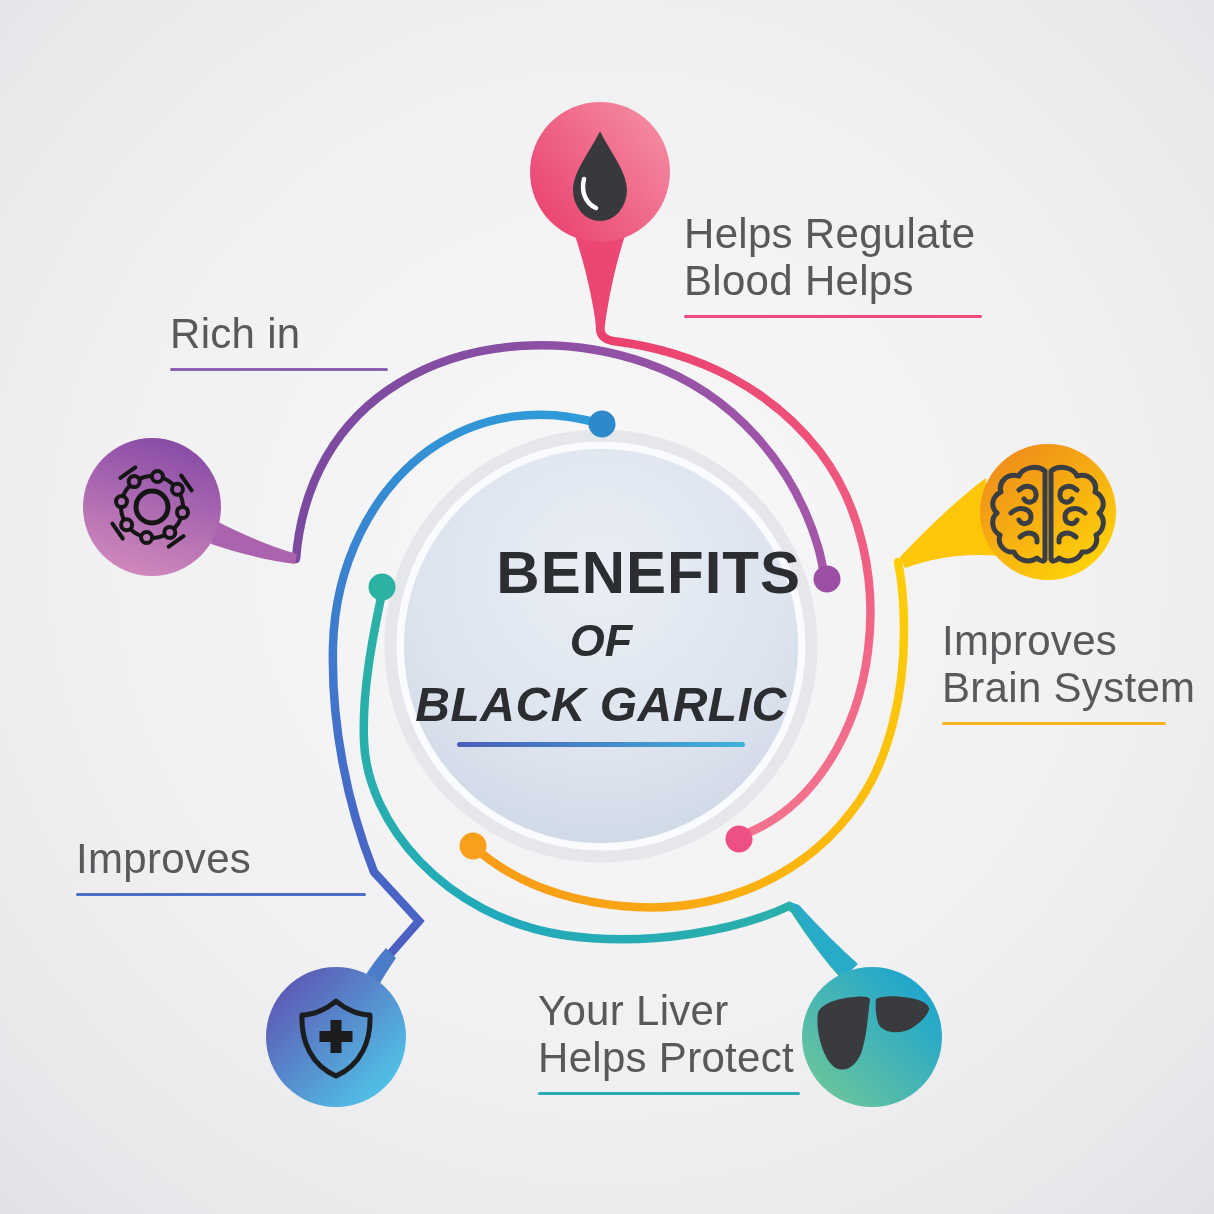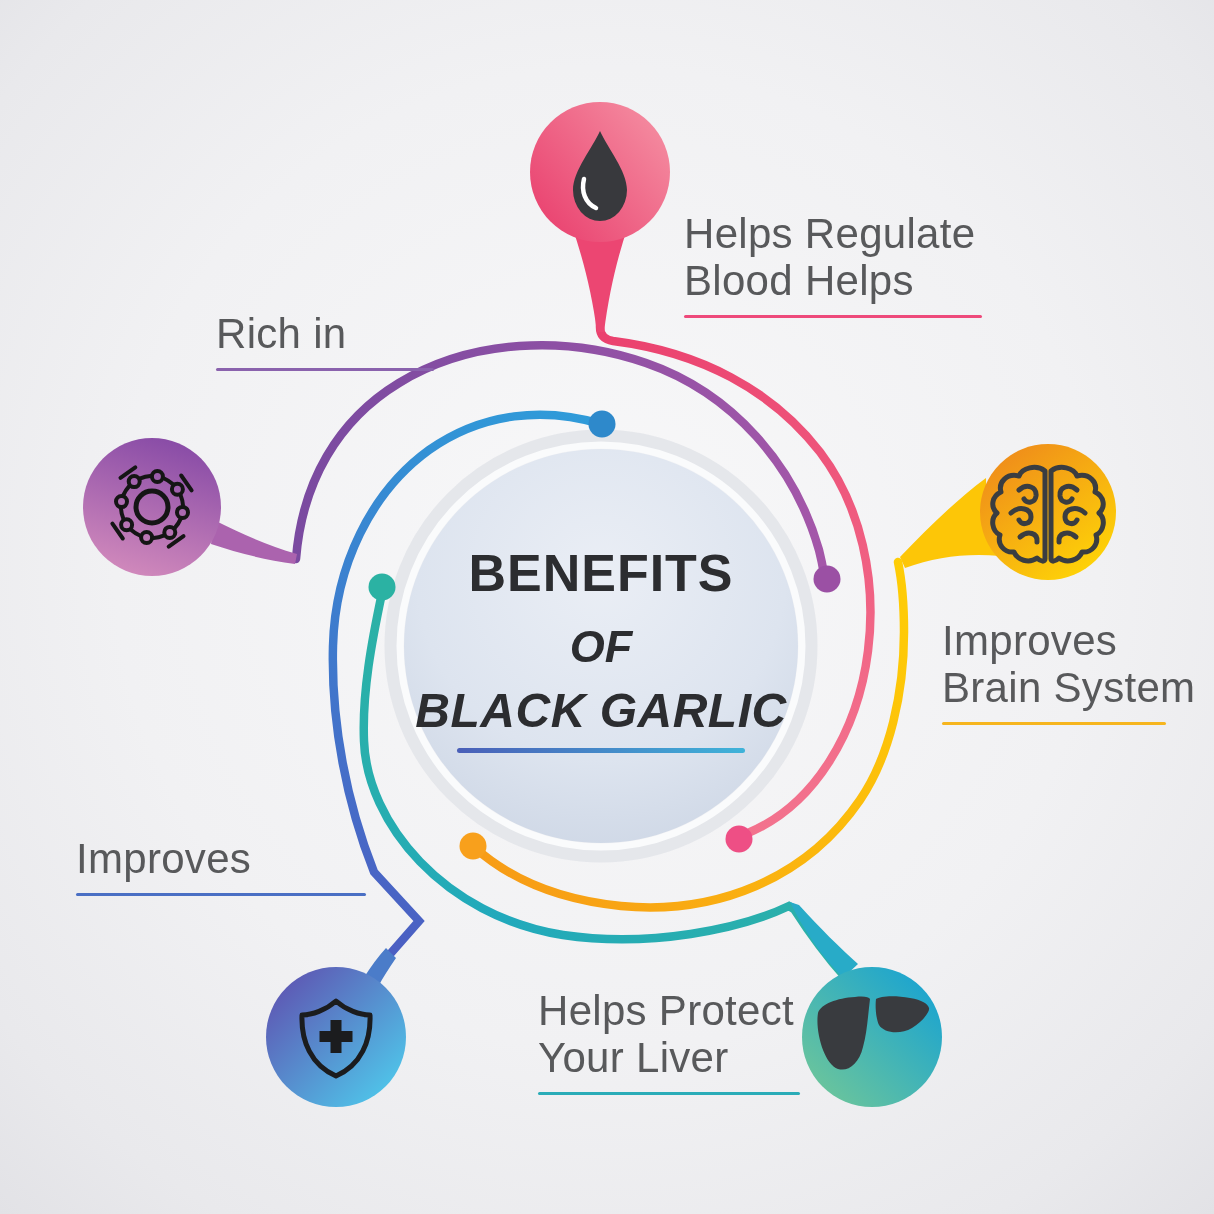--- a/index.html
+++ b/index.html
@@ -15,22 +15,22 @@
   }
   .benefit-label .ul{height:3px;margin-top:11px;border-radius:2px;}
   .ul-pink{background:#ee4a7b;}
   .ul-yellow{background:#f6b51e;}
   .ul-teal{background:#2aacb8;}
   .ul-blue{background:#4a6fc4;}
   .ul-purple{background:#8a62ad;}
   #center-title{
     position:absolute;left:401px;top:543px;width:400px;text-align:center;color:#2c2d30;
   }
-  #center-title .t1{font-size:52px;font-weight:700;letter-spacing:1px;line-height:60px;}
-  #center-title .t2{font-size:45px;font-style:italic;font-weight:700;line-height:50px;margin-top:19px;}
+  #center-title .t1{font-size:60px;font-weight:700;letter-spacing:1px;line-height:60px;text-align:right;}
+  #center-title .t2{font-size:45px;font-style:italic;font-weight:700;line-height:50px;margin-top:13px;}
   #center-title .t3{font-size:48px;font-style:italic;font-weight:700;letter-spacing:.5px;line-height:54px;margin-top:12px;}
   #center-title .title-ul{
     width:288px;height:5px;margin:10px auto 0;border-radius:3px;
     background:linear-gradient(90deg,#4a5fb8,#3fb3d9);
   }
 </style>
 </head>
 <body>
 
 <div id="stage">
@@ -193,28 +193,28 @@
   <div class="ul ul-pink" style="width:298px;"></div>
 </div>
 
 <div class="benefit-label" style="left:942px;top:617px;">
   <div>Improves</div>
   <div>Brain System</div>
   <div class="ul ul-yellow" style="width:224px;"></div>
 </div>
 
 <div class="benefit-label" style="left:538px;top:987px;">
+  <div>Your Liver</div>
   <div>Helps Protect</div>
-  <div>Your Liver</div>
   <div class="ul ul-teal" style="width:262px;"></div>
 </div>
 
 <div class="benefit-label" style="left:76px;top:835px;">
   <div>Improves</div>
   <div class="ul ul-blue" style="width:290px;"></div>
 </div>
 
-<div class="benefit-label" style="left:170px;top:310px;margin-left:46px;">
+<div class="benefit-label" style="left:170px;top:310px;">
   <div>Rich in</div>
   <div class="ul ul-purple" style="width:218px;"></div>
 </div>
 
 </div>
 
 </body></html>

